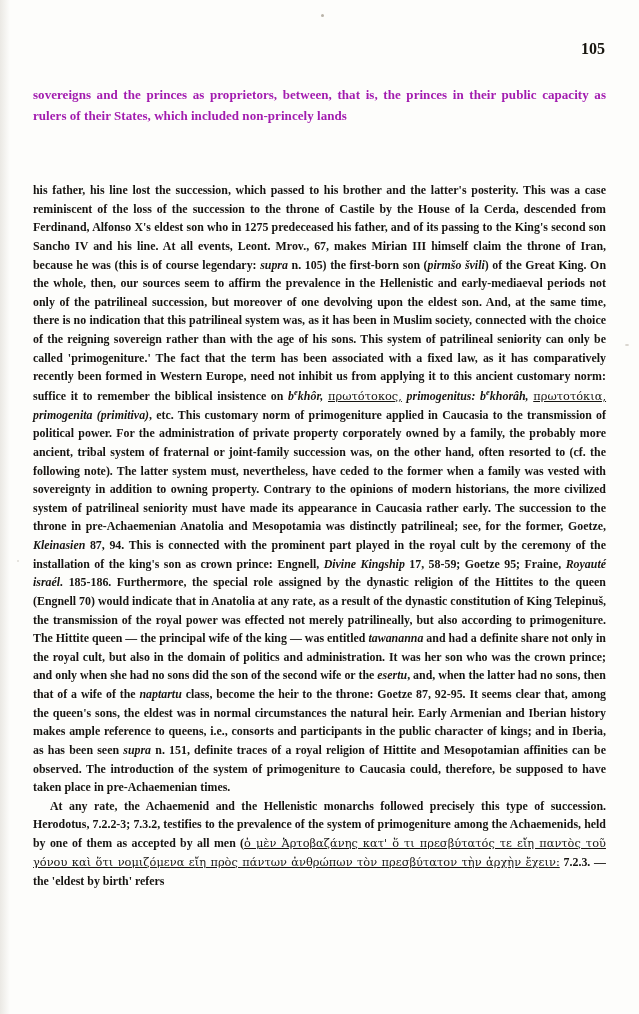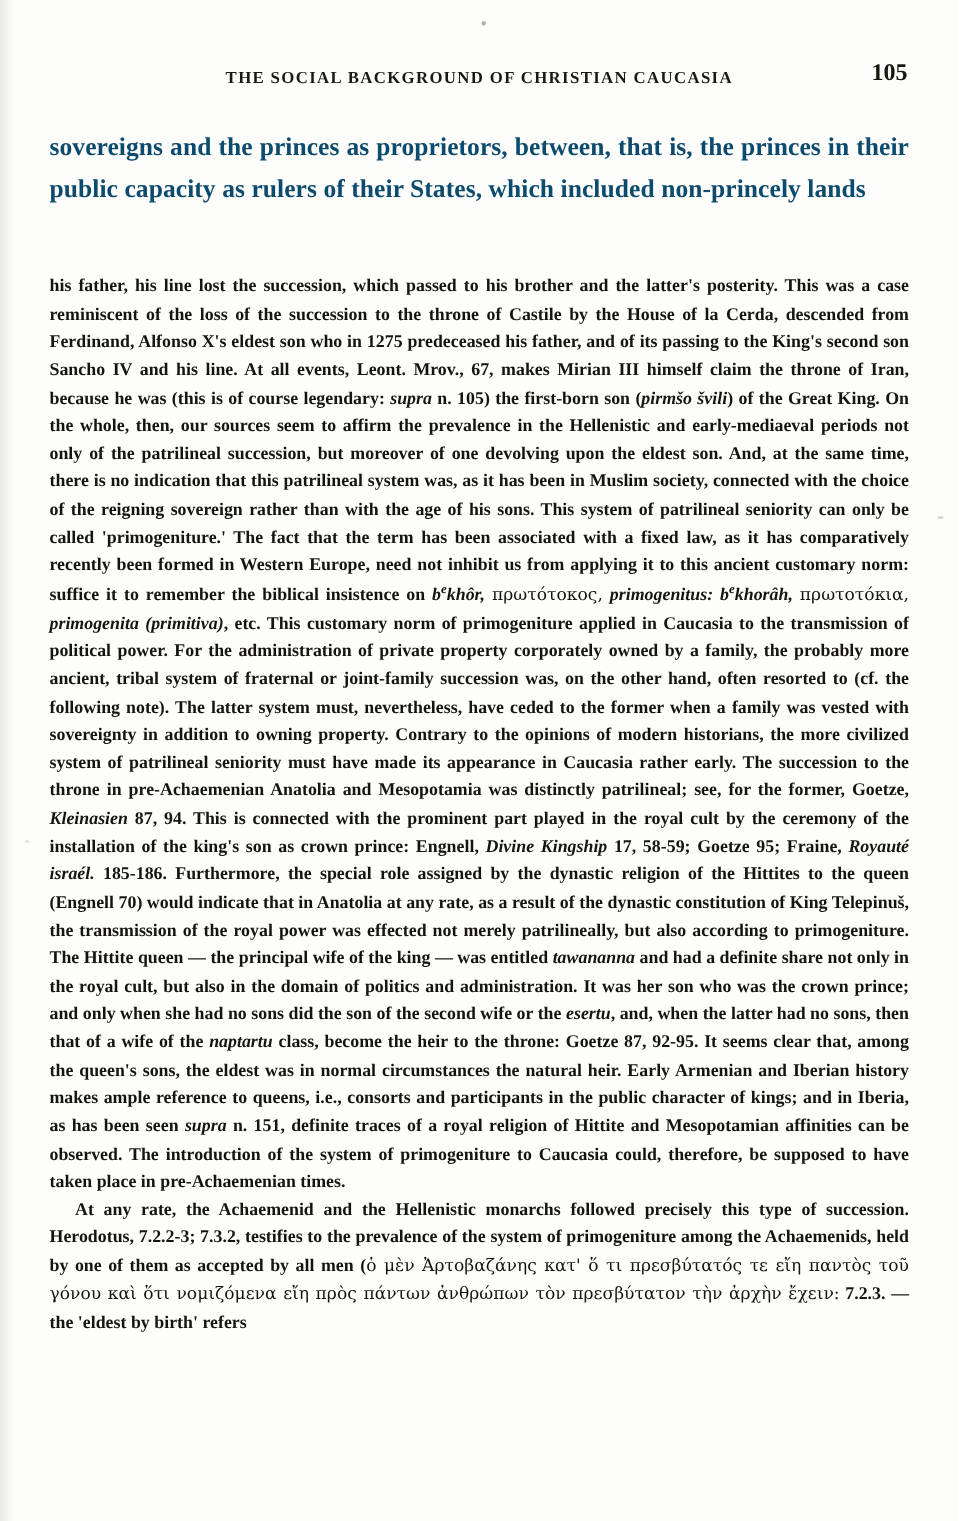--- a/index.html
+++ b/index.html
@@ -49,26 +49,26 @@
     font-family: "Liberation Serif", serif;
     font-size: 16px;
     font-weight: 700;
     color: #18160f;
   }
   .lead-block {
     position: absolute;
     left: 33px;
     right: 33px;
     top: 84px;
-    font-size: 17px;
+    font-size: 13px;
     line-height: 1.62;
     text-align: justify;
     font-weight: 600;
     letter-spacing: 0.05px;
-    color: #0c4a6e;
+    color: #a21caf;
   }
   .lead-block p {
     margin: 0;
   }
   .body-block {
     position: absolute;
     left: 33px;
     right: 33px;
     top: 181px;
     font-size: 11.9px;
@@ -82,20 +82,21 @@
     margin: 0;
     text-indent: 0;
   }
   .body-block p.indented {
     text-indent: 17px;
   }
   .greek {
     font-family: "DejaVu Serif", serif;
     font-size: 11.4px;
     font-weight: 500;
+    text-decoration: underline;
   }
   .it {
     font-style: italic;
   }
   .sup {
     vertical-align: super;
     font-size: 0.72em;
   }
   .speck {
     position: absolute;
@@ -116,23 +117,20 @@
 </head>
 <body>
 
 <div class="page">
 
   <div class="edge-shade"></div>
   <div class="speck s1"></div>
   <div class="speck s2"></div>
   <div class="speck s3"></div>
 
-  <div class="running-head">
-    <span class="running-head-title">THE SOCIAL BACKGROUND OF CHRISTIAN CAUCASIA</span>
-  </div>
 
   <div class="page-number">105</div>
 
   <div class="lead-block">
     <p>sovereigns and the princes as proprietors, between, that is, the princes in their public capacity as rulers of their States, which included non-princely lands</p>
   </div>
 
   <div class="body-block">
     <p><span>his father, his line lost the succession, which passed to his brother and the latter's posterity. This was a case reminiscent of the loss of the succession to the throne of Castile by the House of la Cerda, descended from Ferdinand, Alfonso X's eldest son who in 1275 predeceased his father, and of its passing to the King's second son Sancho IV and his line. At all events, Leont. Mrov., 67, makes Mirian III himself claim the throne of Iran, because he was (this is of course legendary: </span><span class="it">supra</span><span> n. 105) the first-born son (</span><span class="it">pirmšo švili</span><span>) of the Great King. On the whole, then, our sources seem to affirm the prevalence in the Hellenistic and early-mediaeval periods not only of the patrilineal succession, but moreover of one devolving upon the eldest son. And, at the same time, there is no indication that this patrilineal system was, as it has been in Muslim society, connected with the choice of the reigning sovereign rather than with the age of his sons. This system of patrilineal seniority can only be called 'primogeniture.' The fact that the term has been associated with a fixed law, as it has comparatively recently been formed in Western Europe, need not inhibit us from applying it to this ancient customary norm: suffice it to remember the biblical insistence on </span><span class="it">b</span><span class="it sup">e</span><span class="it">khôr,</span><span> </span><span class="greek">πρωτότοκος,</span><span> </span><span class="it">primogenitus:</span><span> </span><span class="it">b</span><span class="it sup">e</span><span class="it">khorâh,</span><span> </span><span class="greek">πρωτοτόκια,</span><span> </span><span class="it">primogenita (primitiva)</span><span>, etc. This customary norm of primogeniture applied in Caucasia to the transmission of political power. For the administration of private property corporately owned by a family, the probably more ancient, tribal system of fraternal or joint-family succession was, on the other hand, often resorted to (cf. the following note). The latter system must, nevertheless, have ceded to the former when a family was vested with sovereignty in addition to owning property. Contrary to the opinions of modern historians, the more civilized system of patrilineal seniority must have made its appearance in Caucasia rather early. The succession to the throne in pre-Achaemenian Anatolia and Mesopotamia was distinctly patrilineal; see, for the former, Goetze, </span><span class="it">Kleinasien</span><span> 87, 94. This is connected with the prominent part played in the royal cult by the ceremony of the installation of the king's son as crown prince: Engnell, </span><span class="it">Divine Kingship</span><span> 17, 58-59; Goetze 95; Fraine, </span><span class="it">Royauté israél.</span><span> 185-186. Furthermore, the special role assigned by the dynastic religion of the Hittites to the queen (Engnell 70) would indicate that in Anatolia at any rate, as a result of the dynastic constitution of King Telepinuš, the transmission of the royal power was effected not merely patrilineally, but also according to primogeniture. The Hittite queen — the principal wife of the king — was entitled </span><span class="it">tawananna</span><span> and had a definite share not only in the royal cult, but also in the domain of politics and administration. It was her son who was the crown prince; and only when she had no sons did the son of the second wife or the </span><span class="it">esertu</span><span>, and, when the latter had no sons, then that of a wife of the </span><span class="it">naptartu</span><span> class, become the heir to the throne: Goetze 87, 92-95. It seems clear that, among the queen's sons, the eldest was in normal circumstances the natural heir. Early Armenian and Iberian history makes ample reference to queens, i.e., consorts and participants in the public character of kings; and in Iberia, as has been seen </span><span class="it">supra</span><span> n. 151, definite traces of a royal religion of Hittite and Mesopotamian affinities can be observed. The introduction of the system of primogeniture to Caucasia could, therefore, be supposed to have taken place in pre-Achaemenian times.</span></p>
     <p class="indented"><span>At any rate, the Achaemenid and the Hellenistic monarchs followed precisely this type of succession. Herodotus, 7.2.2-3; 7.3.2, testifies to the prevalence of the system of primogeniture among the Achaemenids, held by one of them as accepted by all men (</span><span class="greek">ὁ μὲν Ἀρτοβαζάνης κατ' ὅ τι πρεσβύτατός τε εἴη παντὸς τοῦ γόνου καὶ ὅτι νομιζόμενα εἴη πρὸς πάντων ἀνθρώπων τὸν πρεσβύτατον τὴν ἀρχὴν ἔχειν:</span><span> 7.2.3. — the 'eldest by birth' refers</span></p>

